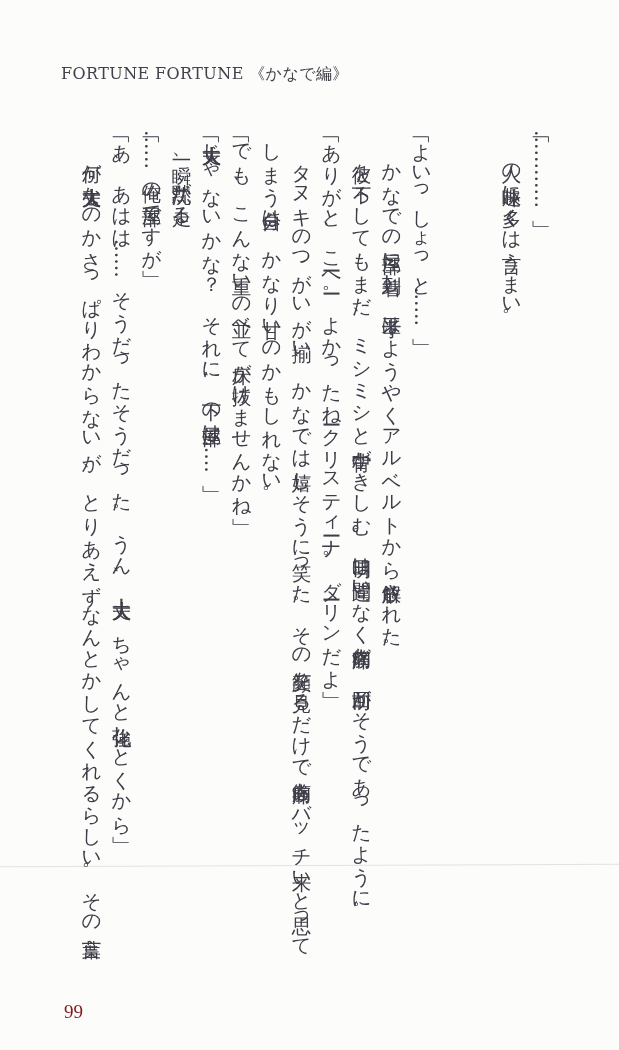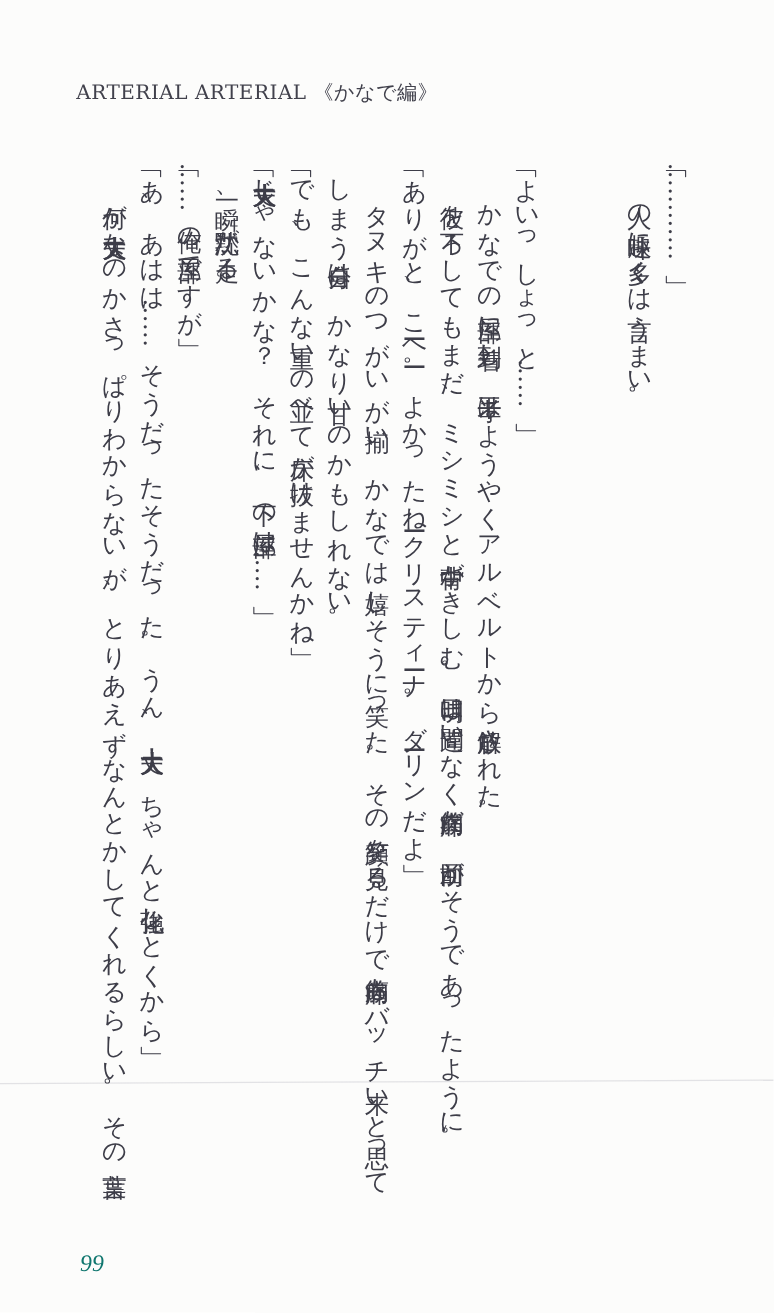--- a/index.html
+++ b/index.html
@@ -50,31 +50,30 @@
     height: 1px;
     background: #d9d9de;
     opacity: 0.75;
     transform: rotate(-0.25deg);
   }
   .page-number {
     position: absolute;
     left: 64px;
     top: 1001px;
     font-size: 19px;
-    font-style: italic;
-    color: #0f766e;
+    color: #7f1d1d;
     font-family: "Liberation Serif", "DejaVu Serif", serif;
   }
 </style>
 </head>
 <body>
 
 <div class="page">
 
-  <div class="running-header">ARTERIAL ARTERIAL 《かなで編》</div>
+  <div class="running-header">FORTUNE FORTUNE 《かなで編》</div>
 
   <div class="scan-line"></div>
 
   <div class="text-body">
       <p class="dialogue">「…………」</p>
       <p class="narration">人の趣味に多くは言うまい。</p>
       <p class="blank">　</p>
       <p class="blank">　</p>
       <p class="dialogue">「よいっしょっと……」</p>
       <p class="narration">かなでの部屋に到着し、孝平はようやくアルベルトから解放された。</p>

